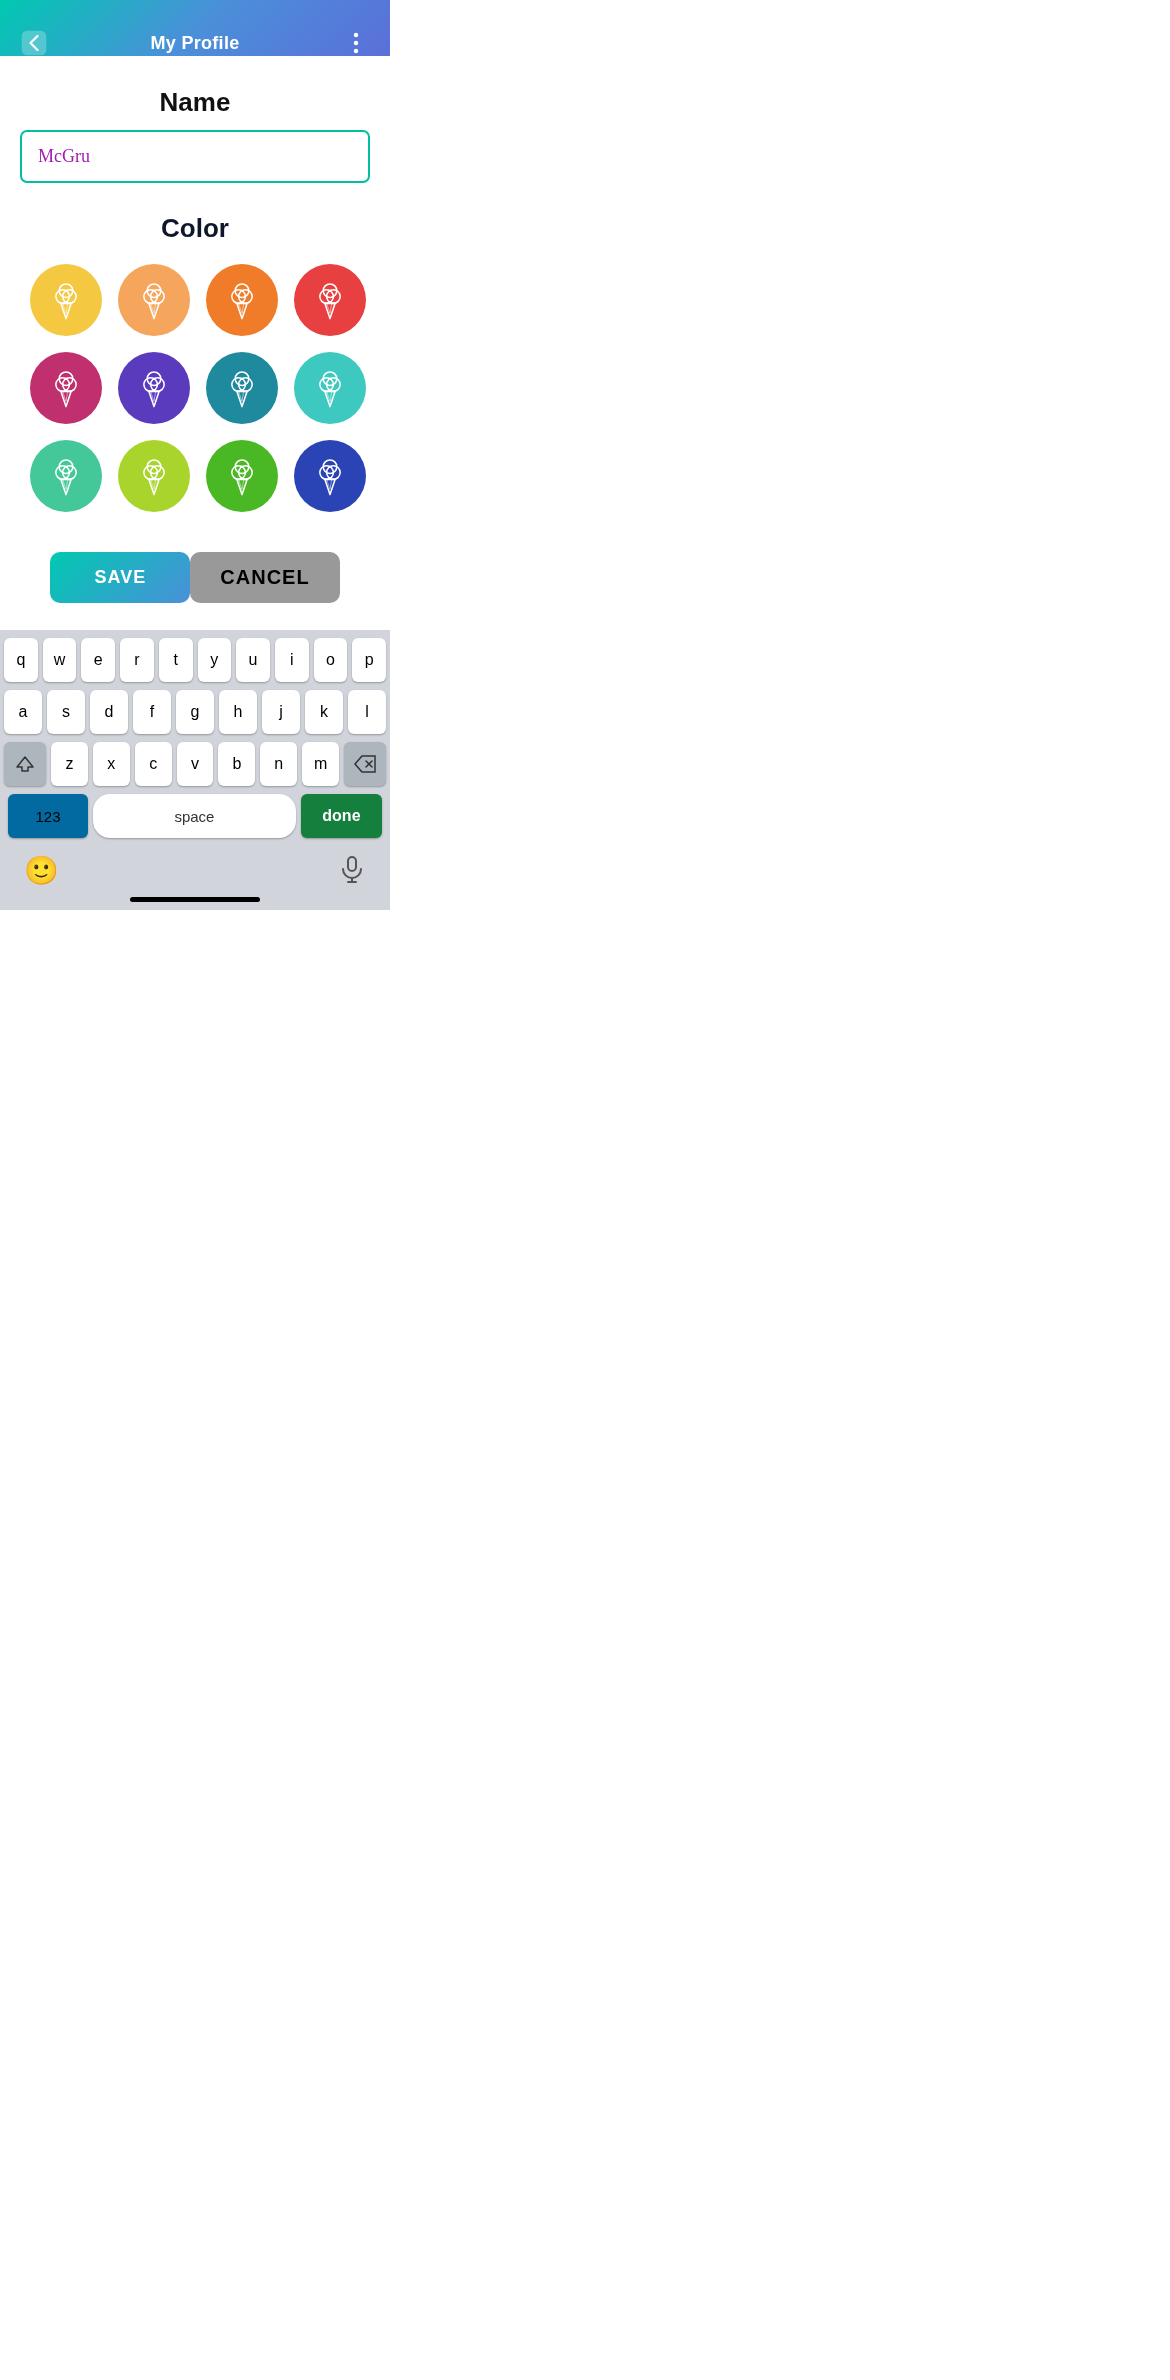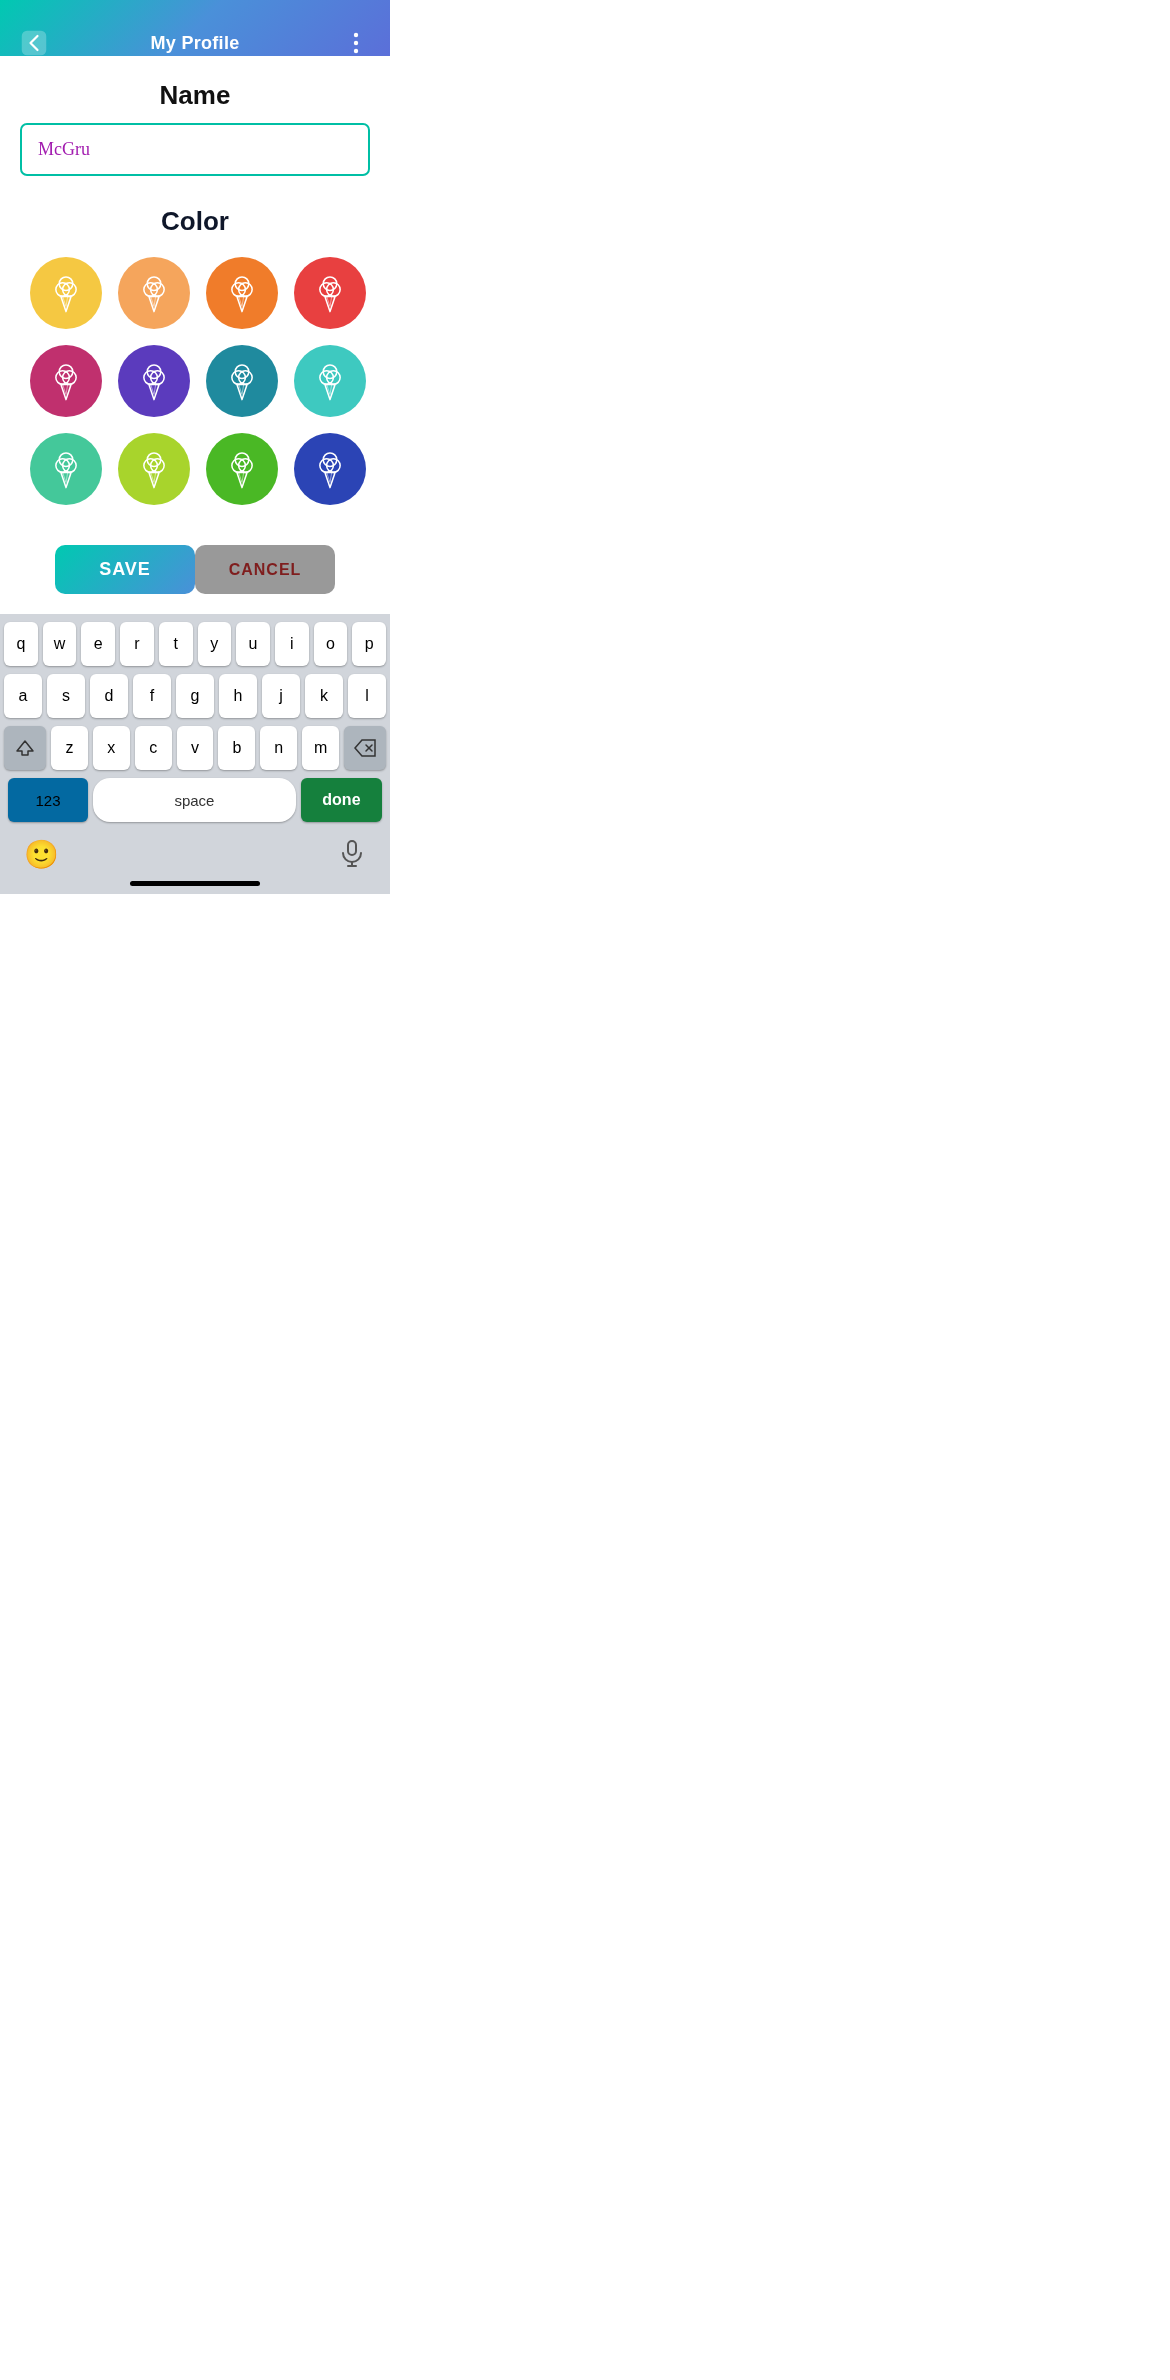--- a/index.html
+++ b/index.html
@@ -48,21 +48,21 @@
       width: 36px;
       height: 36px;
       display: flex;
       align-items: center;
       justify-content: center;
     }
 
     
     .content {
       background: #fff;
-      padding: 4px 20px;
+      padding: 11px 20px;
     }
 
     .section-title {
       font-size: 26px;
       font-weight: 800;
       text-align: center;
       color: #111;
       padding: 20px 0 12px;
     }
 
@@ -129,25 +129,25 @@
       padding: 14px 40px;
       font-size: 18px;
       font-weight: 700;
       letter-spacing: 1px;
       cursor: pointer;
       min-width: 140px;
     }
 
     .btn-cancel {
       background: #999;
-      color: #7f1d1d;
+      color: #000000;
       border: none;
       border-radius: 10px;
       padding: 14px 30px;
-      font-size: 16px;
+      font-size: 20px;
       font-weight: 700;
       letter-spacing: 1px;
       cursor: pointer;
       min-width: 140px;
     }
 
     
     .keyboard {
       background: #d1d5db;
       padding: 8px 4px 4px;

